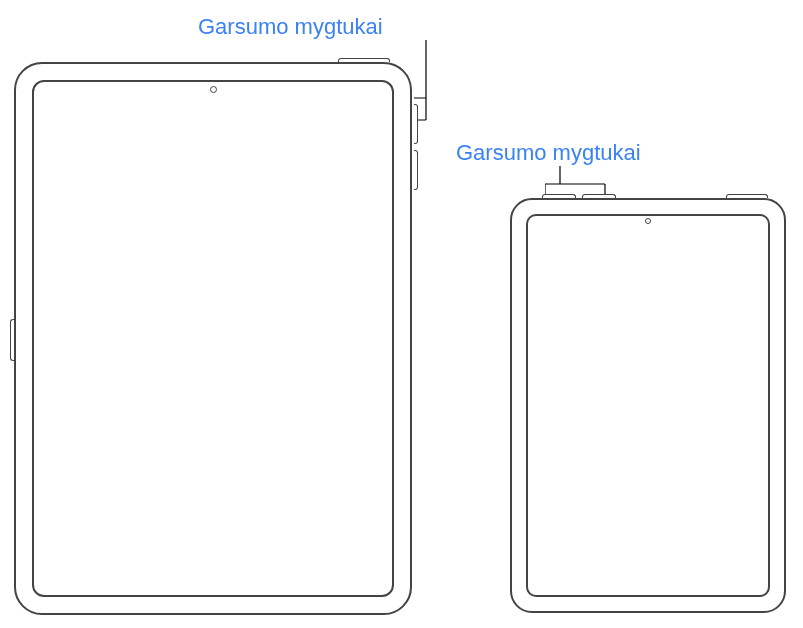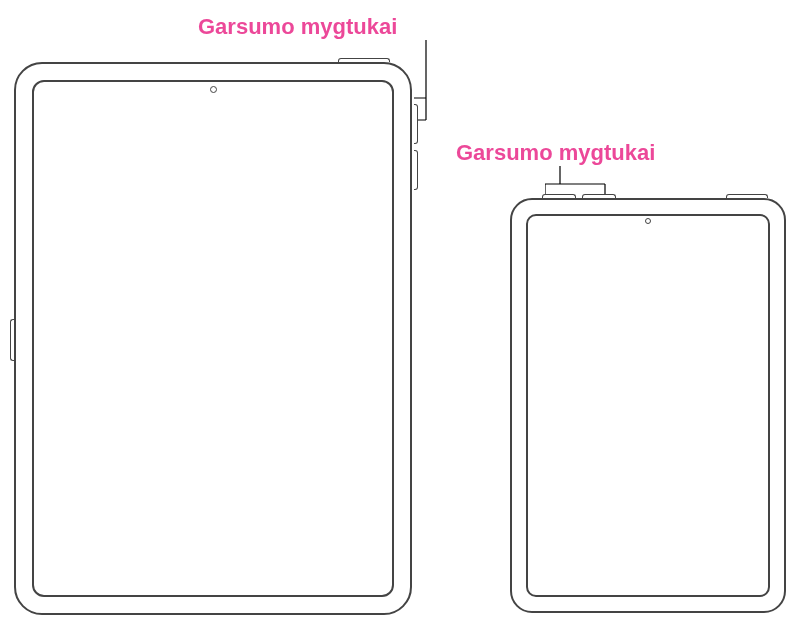--- a/index.html
+++ b/index.html
@@ -6,23 +6,22 @@
   body {
     width: 803px;
     height: 628px;
     background: #fff;
     font-family: -apple-system, "Helvetica Neue", Arial, sans-serif;
     position: relative;
   }
   .label {
     position: absolute;
     font-size: 22px;
-    color: #ec4899;
+    color: #3b82f6;
     white-space: nowrap;
-    font-weight: bold;
   }
   .callout-line {
     position: absolute;
     stroke: #000;
     stroke-width: 1.2;
     fill: none;
   }
 
   
   .ipad-pro {

